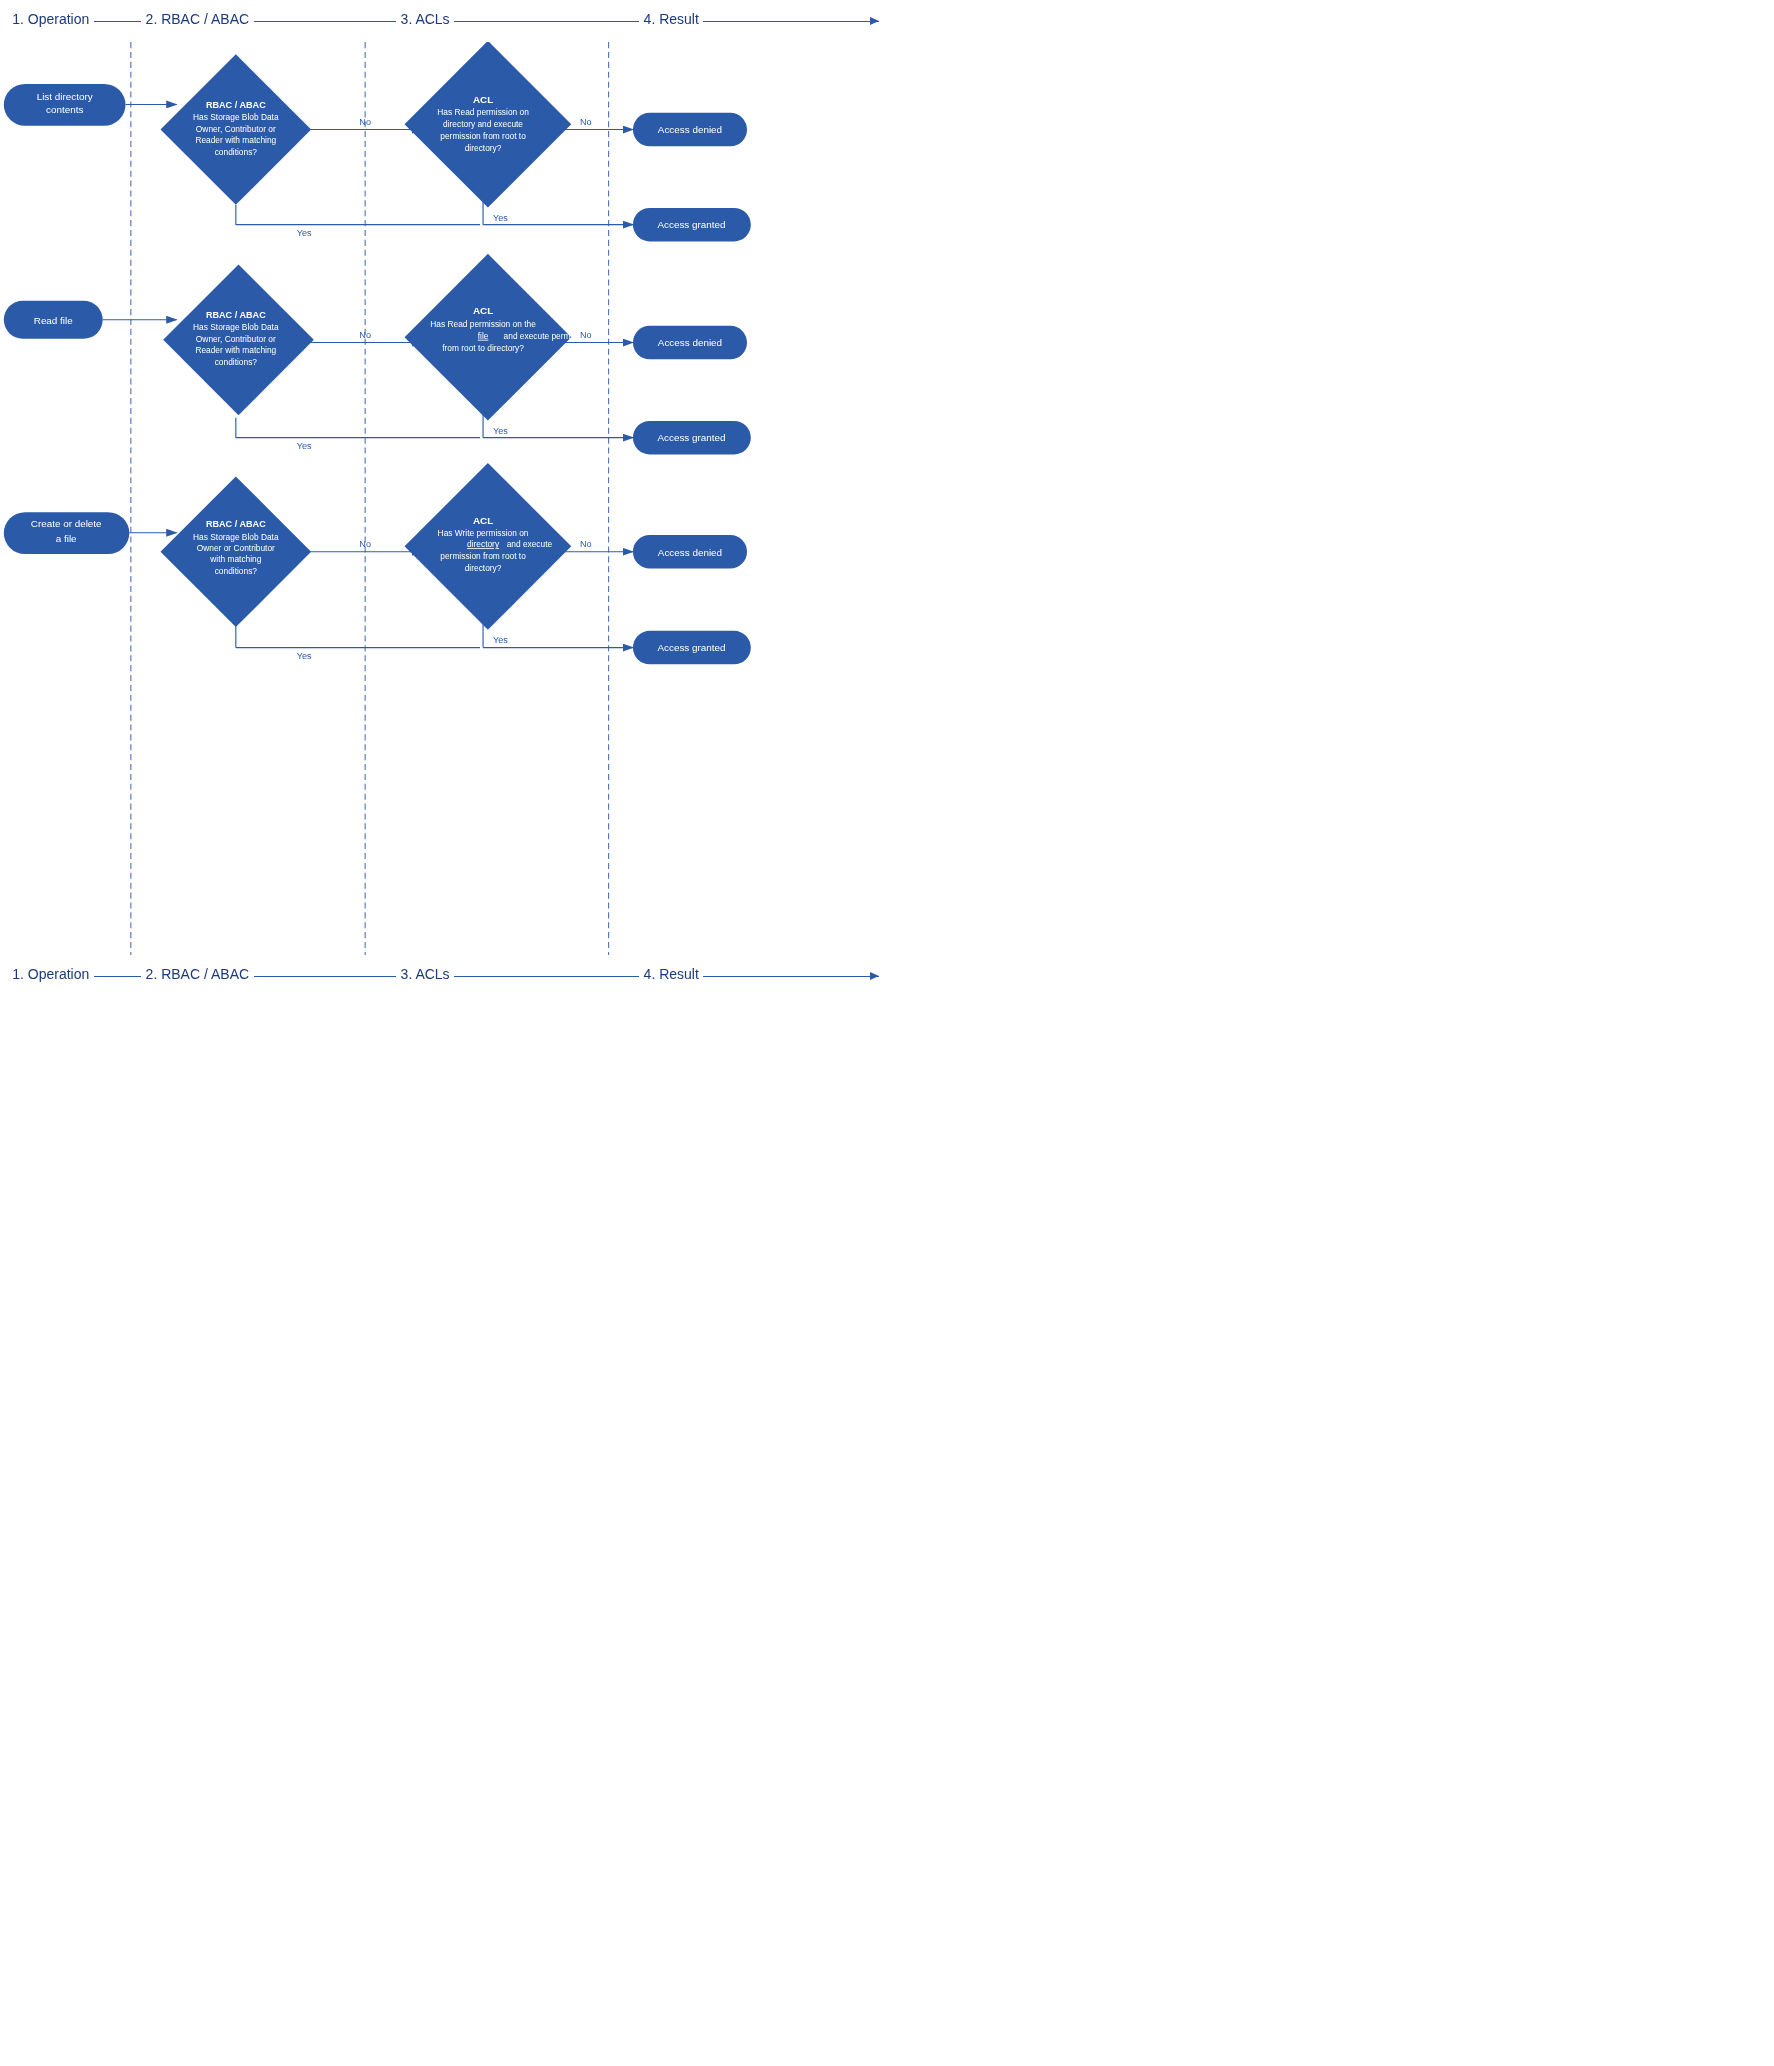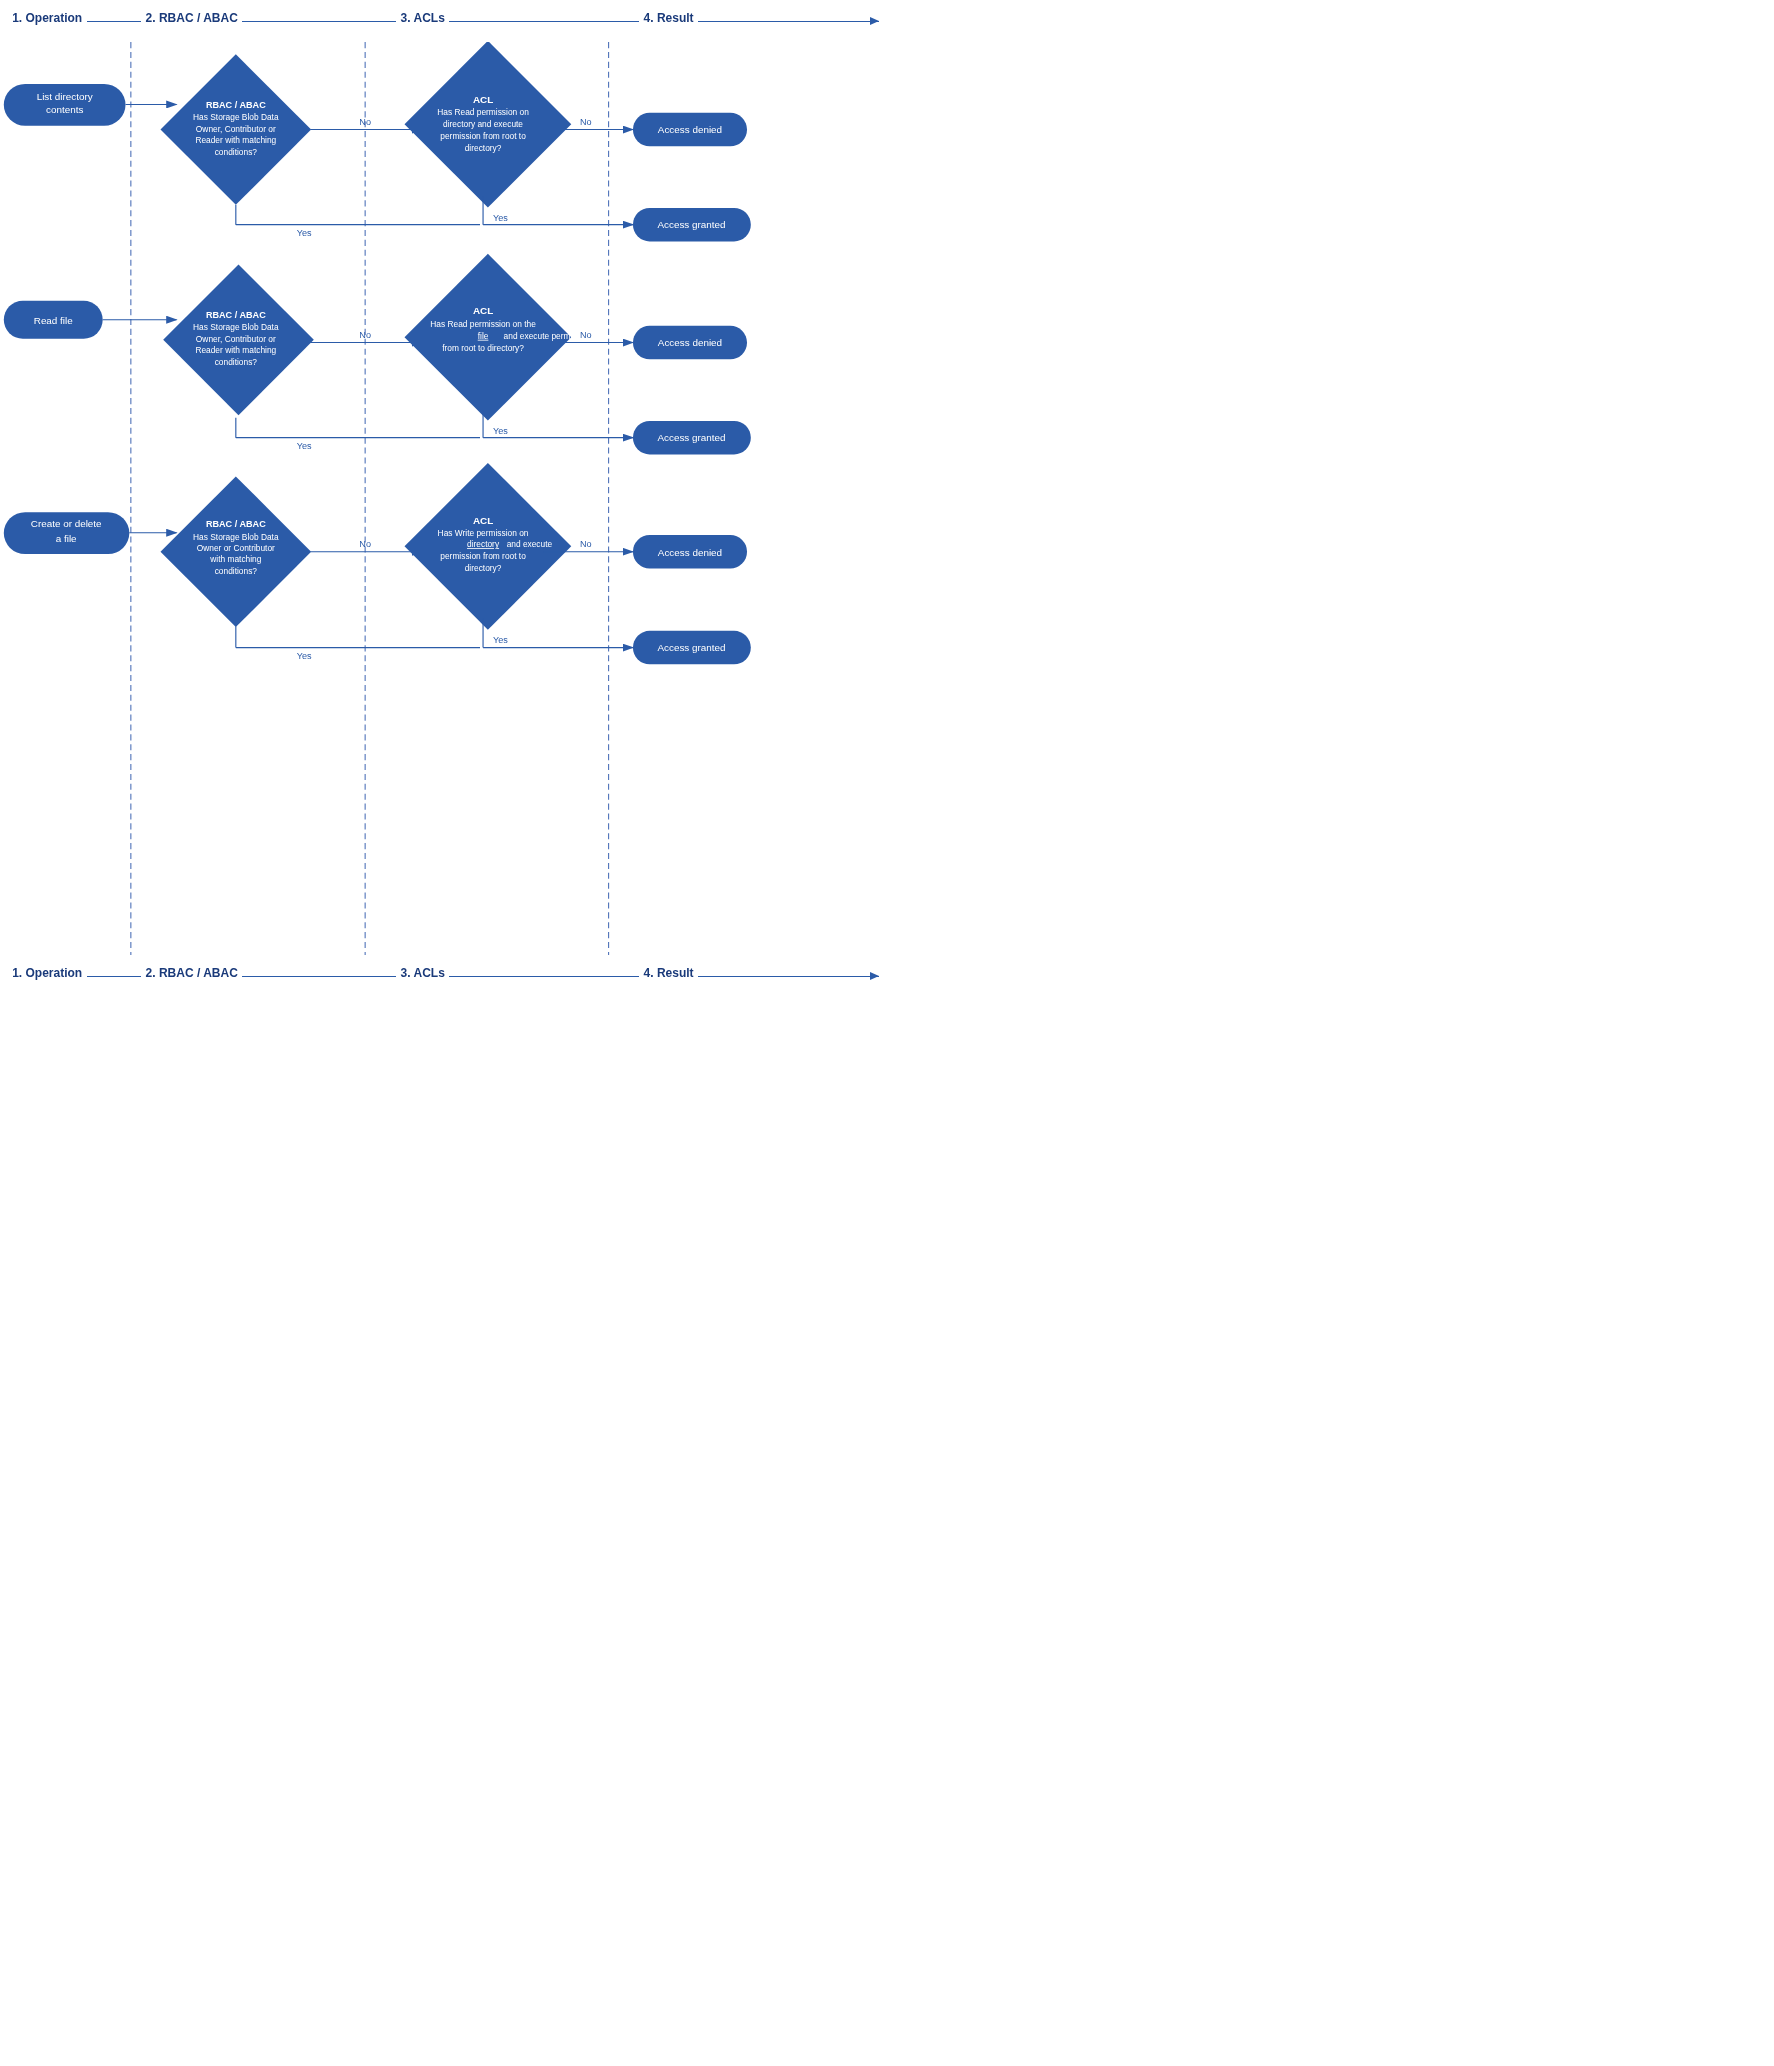--- a/index.html
+++ b/index.html
@@ -31,22 +31,22 @@
       right: 0;
       top: -3.8px;
       border-left: 9px solid #2B5BA8;
       border-top: 4.6px solid transparent;
       border-bottom: 4.6px solid transparent;
     }
 
     .col-label {
       position: absolute;
       color: #1a3a7a;
-      font-size: 12px;
-      font-weight: 700;
+      font-size: 14px;
+      font-weight: 400;
       background: #fff;
       padding: 0 4.6px;
       z-index: 2;
     }
   </style>
 </head>
 <body>
 
 <div class="diagram-container">
 

